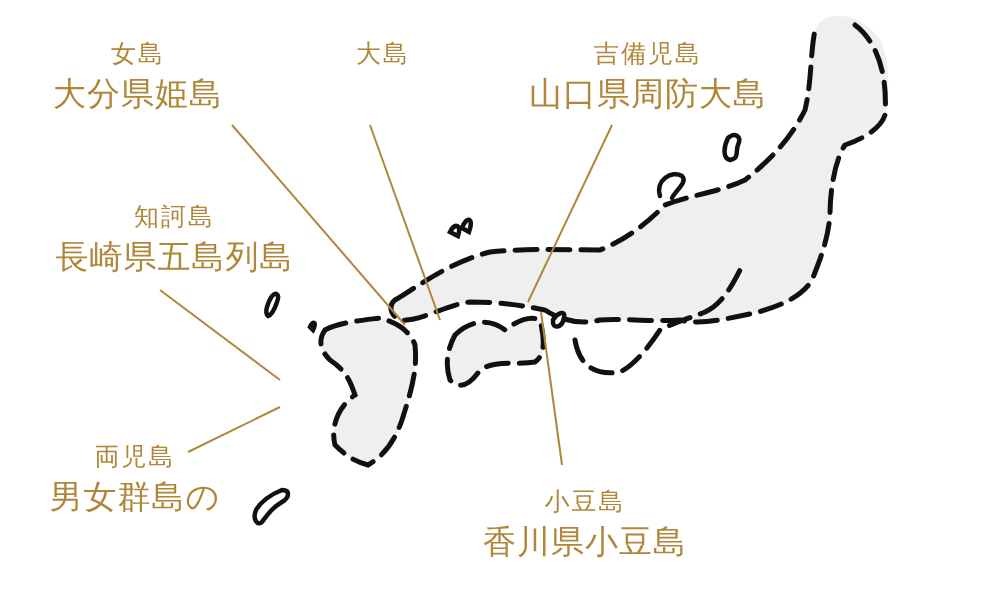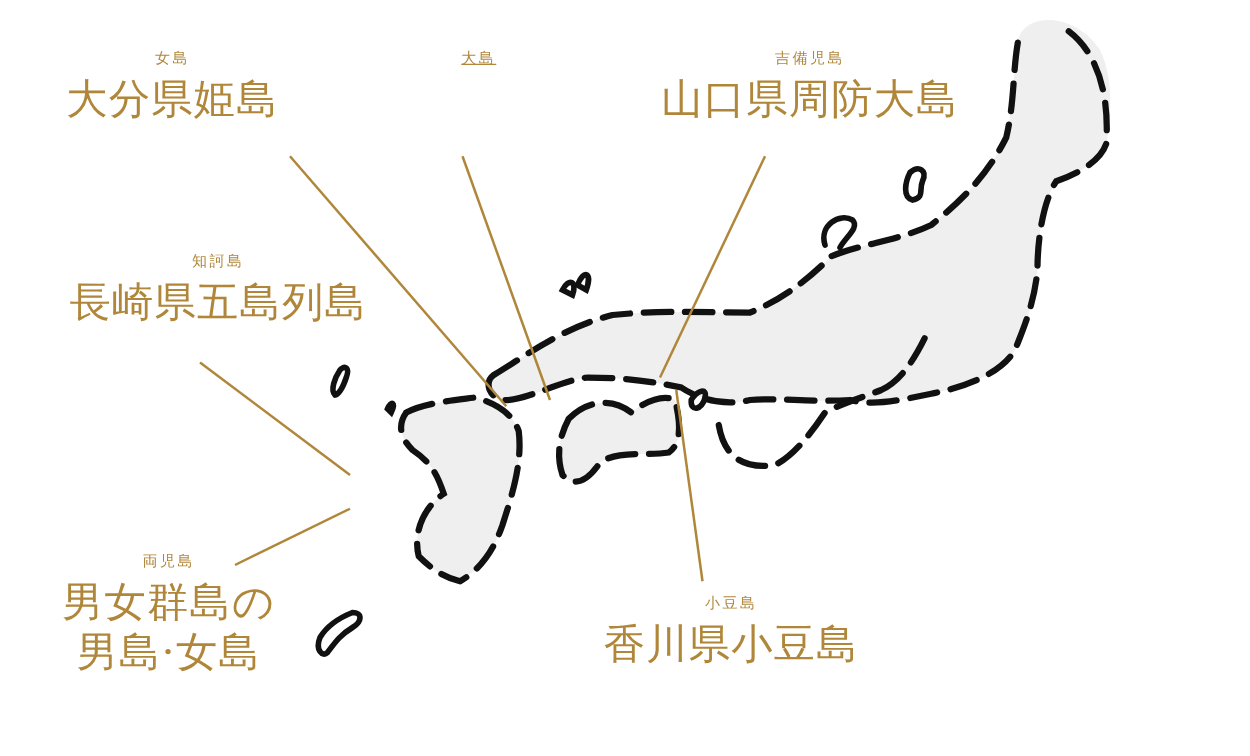--- a/index.html
+++ b/index.html
@@ -1,20 +1,20 @@
 <!DOCTYPE html>
 <html><head>
 <meta charset="utf-8">
 <style>
   html, body { margin:0; padding:0; background:#ffffff; }
   body { width:1000px; height:605px; position:relative; overflow:hidden;
          font-family: "DejaVu Serif", "Liberation Serif", serif; }
   #map { position:absolute; left:0; top:0; width:1000px; height:605px; }
   .label { position:absolute; text-align:center; color:#B0873A; line-height:1.1; }
-  .label .sub { display:block; font-size:12px; letter-spacing:2px; margin-bottom:8px; }
+  .label .sub { display:block; font-size:25px; letter-spacing:2px; margin-bottom:8px; }
   .label .main { display:block; font-size:33px; letter-spacing:1px; white-space:nowrap; }
   .label .main2 { display:block; font-size:33px; letter-spacing:1px; white-space:nowrap; margin-top:4px; }
 </style>
 </head>
 <body>
 
 <svg id="map" viewBox="0 0 1000 605" xmlns="http://www.w3.org/2000/svg">
   <g fill="#EFEFEF" stroke="none">
 
     <path d="M395,300 C420,285 450,262 490,252 C530,248 560,250 600,250 C625,240 645,225 665,205 C690,195 720,192 745,180 C770,160 790,140 805,110 C812,80 810,55 815,30 C822,10 860,10 880,40 C890,60 890,90 885,115 C880,130 860,140 845,145 C835,160 830,190 830,215 C828,240 820,260 812,280 C800,300 770,310 745,315 C720,320 700,325 680,320 C650,322 620,318 600,320 C580,325 560,320 545,310 C520,305 500,302 470,302 C445,305 420,322 400,320 C390,315 388,305 395,300 Z"></path>
@@ -50,36 +50,35 @@
     <line x1="188" y1="452" x2="280" y2="407"></line>
     <line x1="541" y1="312" x2="562" y2="465"></line>
   </g>
 </svg>
 
 <div class="label" style="left:38px; top:40px; width:200px;">
   <span class="sub">女島</span>
   <span class="main">大分県姫島</span>
 </div>
 
-<div class="label" style="left:258px; top:40px; width:250px;text-decoration:underline;">
+<div class="label" style="left:258px; top:40px; width:250px;">
   <span class="sub">大島</span>
 </div>
 
 <div class="label" style="left:523px; top:40px; width:250px;">
   <span class="sub">吉備児島</span>
   <span class="main">山口県周防大島</span>
 </div>
 
 <div class="label" style="left:42px; top:203px; width:265px;">
   <span class="sub">知訶島</span>
   <span class="main">長崎県五島列島</span>
 </div>
 
 <div class="label" style="left:30px; top:443px; width:210px;">
   <span class="sub">両児島</span>
   <span class="main">男女群島の</span>
-  <span class="main2">男島·女島</span>
 </div>
 
-<div class="label" style="left:470px; top:476px; width:230px;">
+<div class="label" style="left:470px; top:488px; width:230px;">
   <span class="sub">小豆島</span>
   <span class="main">香川県小豆島</span>
 </div>
 
 </body></html>

